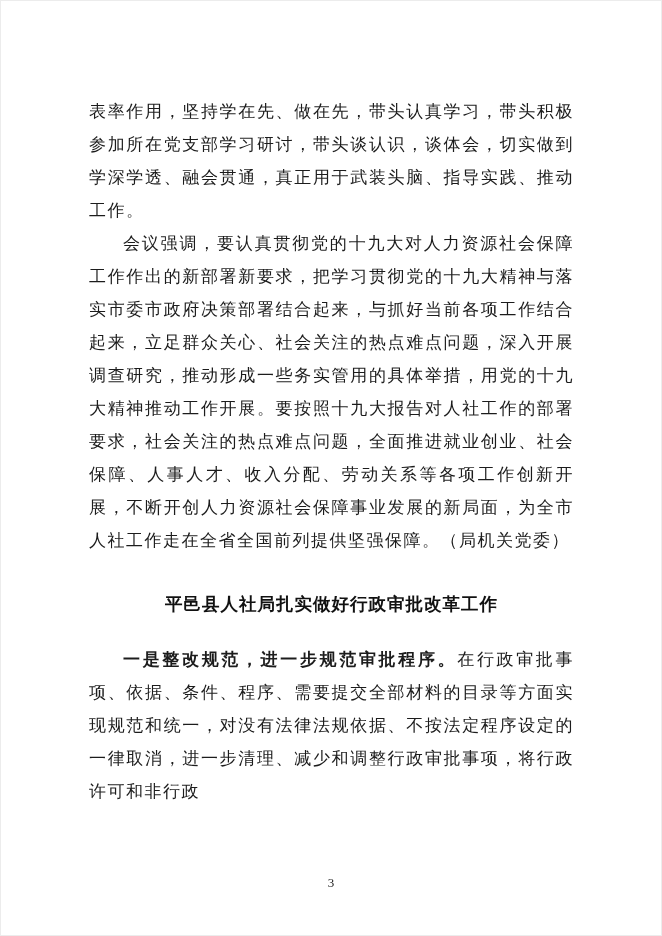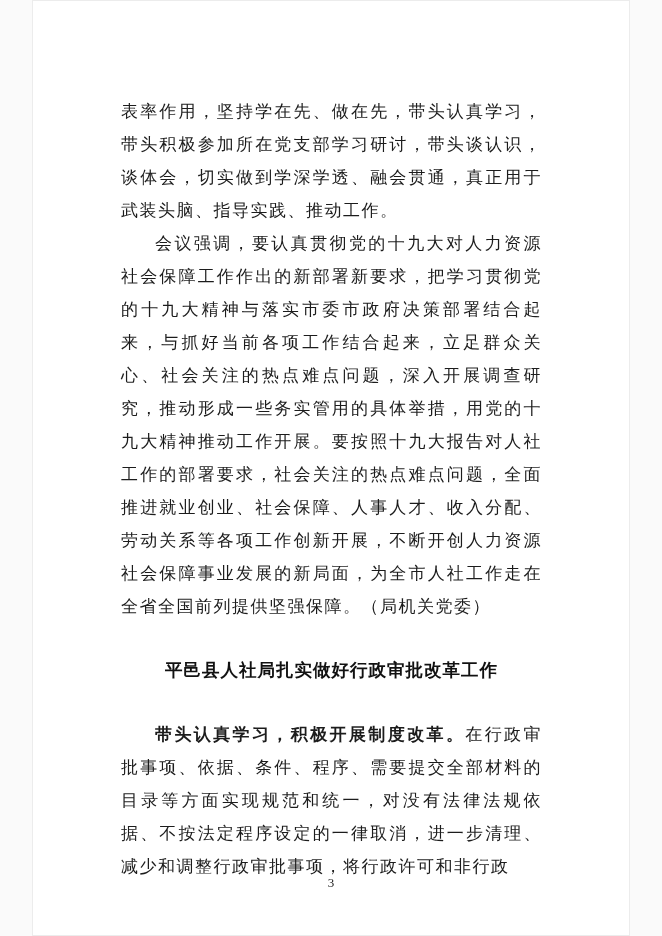--- a/index.html
+++ b/index.html
@@ -3,21 +3,21 @@
 <meta charset="utf-8">
 <style>
   html, body {
     margin: 0;
     padding: 0;
     background: #fafafa;
     font-family: "Liberation Serif", "DejaVu Serif", serif;
   }
   .page {
     position: relative;
-    width: 598px;
+    width: 662px;
     height: 936px;
     margin: 0 auto;
     background: #ffffff;
     box-sizing: border-box;
     border: 1px solid #ececec;
     overflow: hidden;
   }
   .content {
     position: absolute;
     top: 94px;
@@ -31,21 +31,21 @@
     letter-spacing: 1.5px;
   }
   p.para {
     margin: 0;
     text-indent: 2em;
   }
   p.para.no-indent {
     text-indent: 0;
   }
   h2.heading {
-    margin: 31px 0 31px 0;
+    margin: 31px 0 22px 0;
     text-align: center;
     font-size: 17.5px;
     font-weight: bold;
     letter-spacing: 1px;
     color: #111;
   }
   .bold-lead {
     font-weight: bold;
   }
   .page-number {
@@ -60,16 +60,16 @@
   }
 </style>
 </head>
 <body>
 
 <div class="page">
   <div class="content">
     <p class="para no-indent">表率作用，坚持学在先、做在先，带头认真学习，带头积极参加所在党支部学习研讨，带头谈认识，谈体会，切实做到学深学透、融会贯通，真正用于武装头脑、指导实践、推动工作。</p>
     <p class="para">会议强调，要认真贯彻党的十九大对人力资源社会保障工作作出的新部署新要求，把学习贯彻党的十九大精神与落实市委市政府决策部署结合起来，与抓好当前各项工作结合起来，立足群众关心、社会关注的热点难点问题，深入开展调查研究，推动形成一些务实管用的具体举措，用党的十九大精神推动工作开展。要按照十九大报告对人社工作的部署要求，社会关注的热点难点问题，全面推进就业创业、社会保障、人事人才、收入分配、劳动关系等各项工作创新开展，不断开创人力资源社会保障事业发展的新局面，为全市人社工作走在全省全国前列提供坚强保障。（局机关党委）</p>
     <h2 class="heading">平邑县人社局扎实做好行政审批改革工作</h2>
-    <p class="para"><span class="bold-lead">带头认真学习，积极开展制度改革。</span><span>在行政审批事项、依据、条件、程序、需要提交全部材料的目录等方面实现规范和统一，对没有法律法规依据、不按法定程序设定的一律取消，进一步清理、减少和调整行政审批事项，将行政许可和非行政</span></p>
+    <p class="para"><span class="bold-lead">一是整改规范，进一步规范审批程序。</span><span>在行政审批事项、依据、条件、程序、需要提交全部材料的目录等方面实现规范和统一，对没有法律法规依据、不按法定程序设定的一律取消，进一步清理、减少和调整行政审批事项，将行政许可和非行政</span></p>
   </div>
   <div class="page-number">3</div>
 </div>
 
 </body></html>

